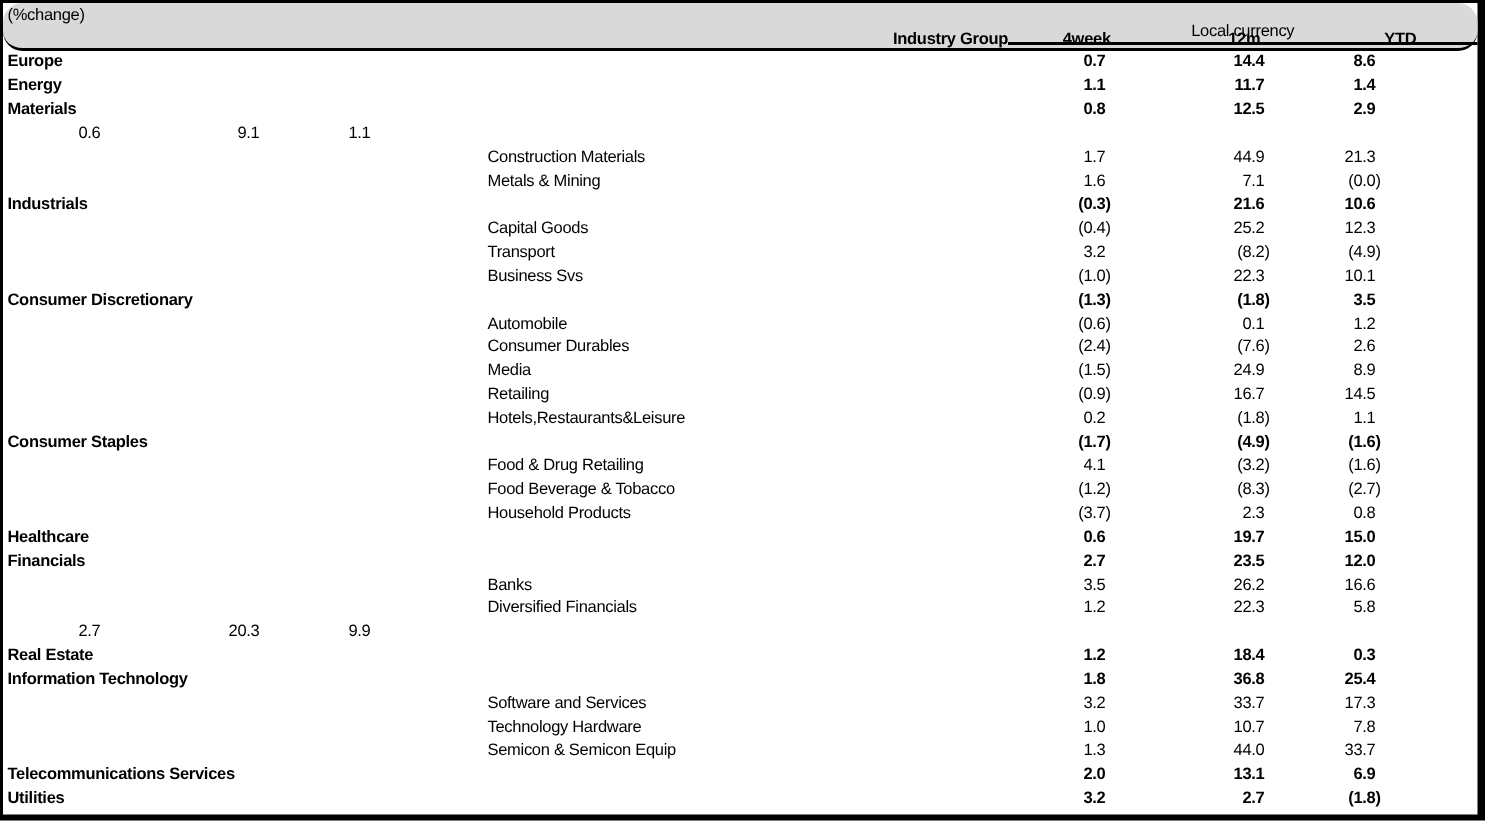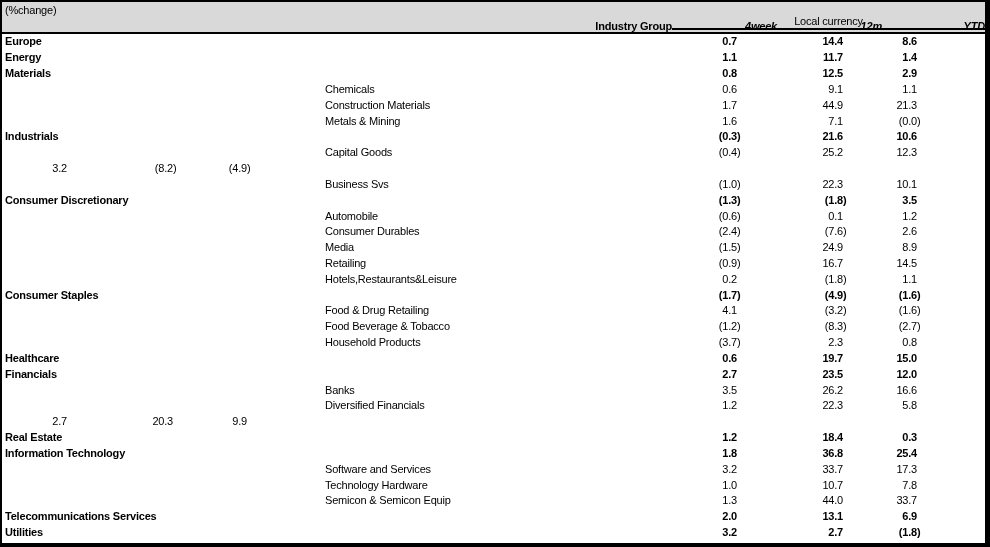--- a/index.html
+++ b/index.html
@@ -22,41 +22,42 @@
     flex-direction: column;
     background: #fff;
   }
   
   .thead {
     height: 32px;
     flex: 0 0 32px;
     background: #d9d9d9;
     border-bottom: 2.5px solid #000;
     position: relative;
+    border-radius: 13px;
   }
   .hrow { height: 16px; display: flex; align-items: center; }
   .pct-label { padding-left: 3px; letter-spacing: -0.2px; }
   .currency-head {
     position: absolute;
     top: 12px; left: 670px;
     width: 313px; height: 16px;
     text-align: center;
     font-weight: normal;
     border-bottom: 2px solid #000;
     line-height: 14px;
     letter-spacing: -0.2px;
   }
   .industry-head {
     flex: 1 1 auto;
     padding-left: 3px;
     font-weight: bold;
     letter-spacing: -0.2px;
     text-align: right;
   }
-  .hcol { font-weight: bold; text-align: right; letter-spacing: -0.2px; font-style: italic; }
+  .hcol { font-weight: bold; text-align: center; letter-spacing: -0.2px; }
   .hcol.c1 { width: 105px; }
   .hcol.c2 { width: 105px; }
   .hcol.c3 { width: 103px; }
   
   .tbody { flex: 1 1 auto; display: flex; flex-direction: column; }
   .row {
     height: 15.83px;
     flex: 0 0 15.83px;
     display: flex;
     align-items: center;
@@ -138,21 +139,20 @@
         <div class="num c2">
           <span>12.5</span>
           <span class="pslot"></span>
         </div>
         <div class="num c3">
           <span>2.9</span>
           <span class="pslot"></span>
         </div>
       </div>
       <div class="row sub">
-        <div class="lbl">Chemicals</div>
         <div class="num c1">
           <span>0.6</span>
           <span class="pslot"></span>
         </div>
         <div class="num c2">
           <span>9.1</span>
           <span class="pslot"></span>
         </div>
         <div class="num c3">
           <span>1.1</span>
@@ -213,20 +213,21 @@
         <div class="num c2">
           <span>25.2</span>
           <span class="pslot"></span>
         </div>
         <div class="num c3">
           <span>12.3</span>
           <span class="pslot"></span>
         </div>
       </div>
       <div class="row sub">
+        <div class="lbl">Transport</div>
         <div class="num c1">
           <span>3.2</span>
           <span class="pslot"></span>
         </div>
         <div class="num c2">
           <span>(8.2</span>
           <span class="pslot">)</span>
         </div>
         <div class="num c3">
           <span>(4.9</span>

